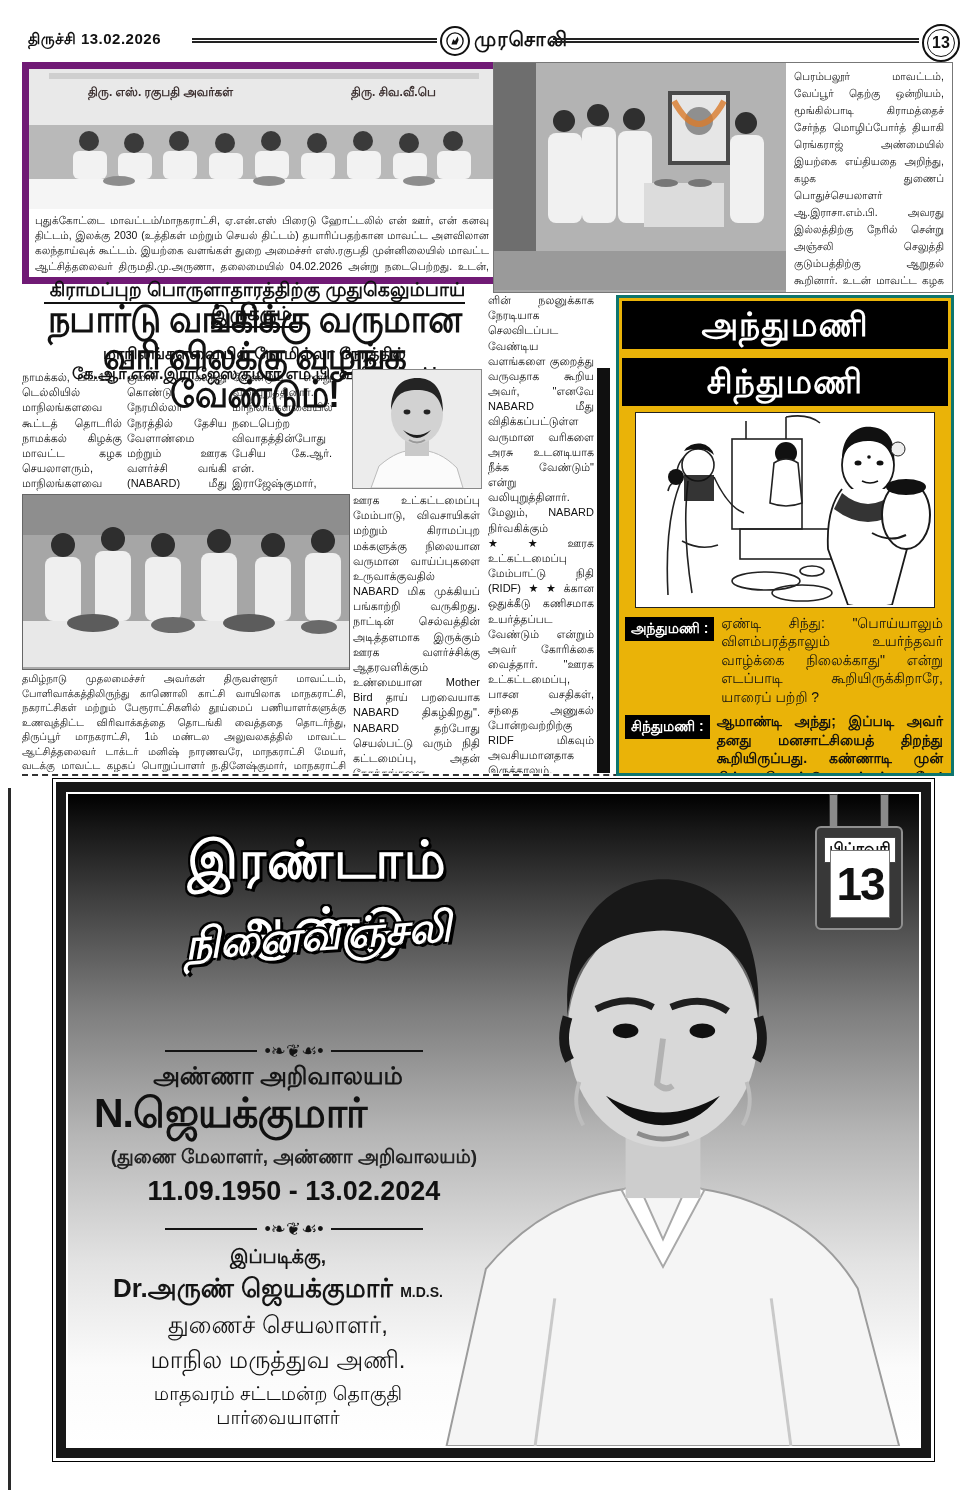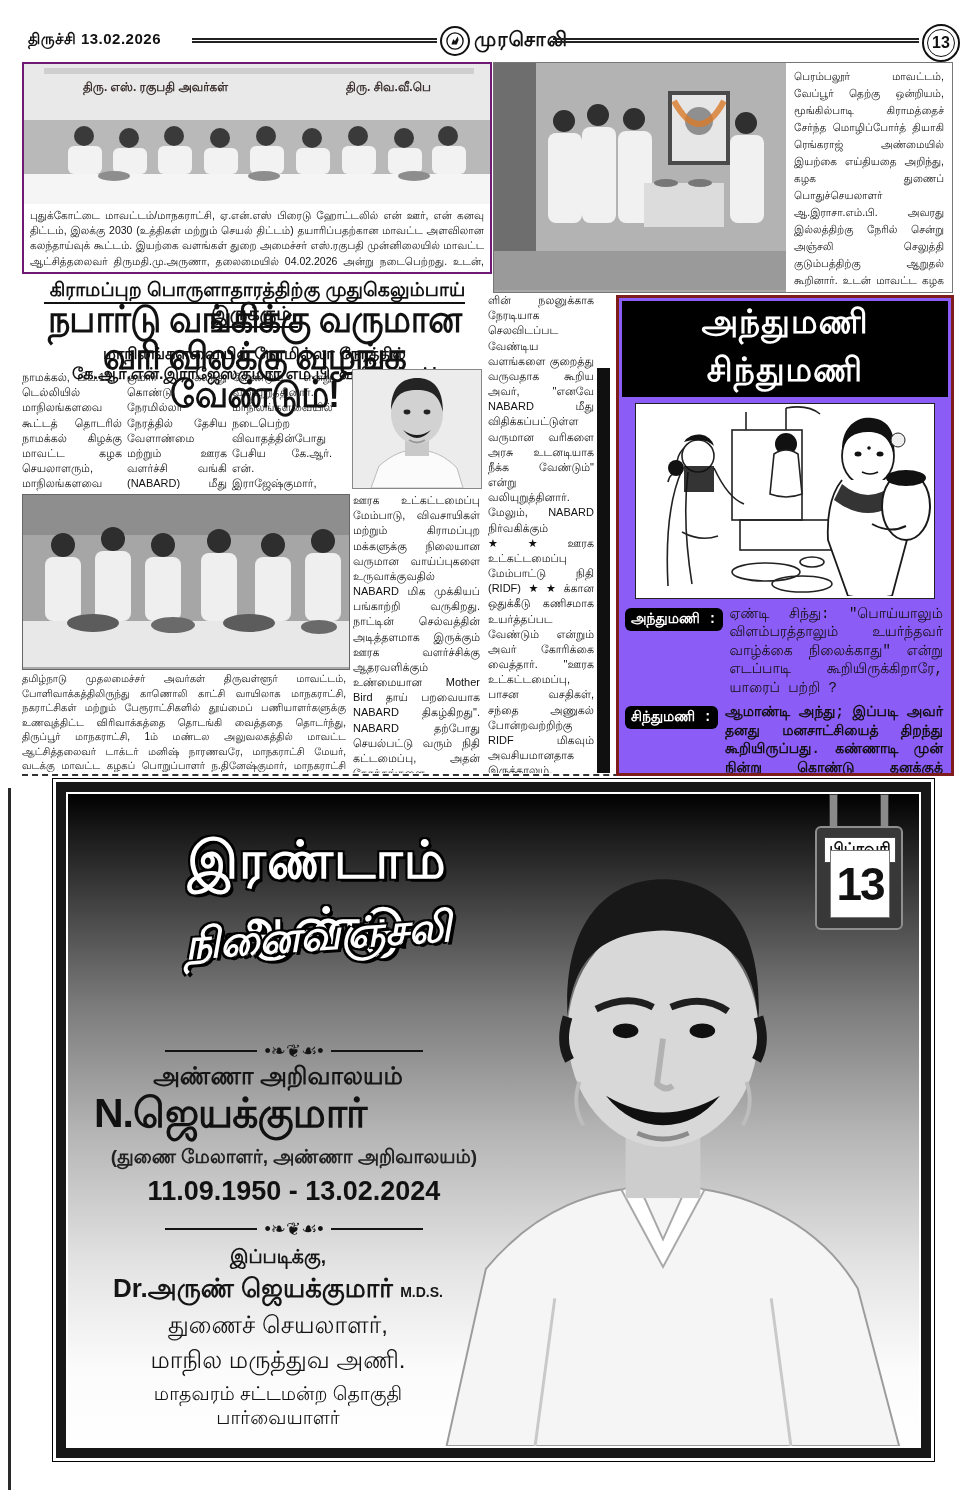--- a/index.html
+++ b/index.html
@@ -15,21 +15,21 @@
   .rule-l{left:192px;top:38px;width:245px;}
   .rule-r{left:553px;top:38px;width:366px;}
   .logo-circ{left:440px;top:26px;width:26px;height:26px;border:2px solid #111;border-radius:50%;
     display:flex;align-items:center;justify-content:center;background:#fff;}
   .masthead{left:474px;top:28px;font-size:20px;font-weight:bold;letter-spacing:1px;}
   .pageno{left:922px;top:24px;width:34px;height:34px;border:2px solid #111;border-radius:50%;
     display:flex;align-items:center;justify-content:center;background:#fff;}
   .pageno .inner{width:26px;height:26px;border:1px solid #111;border-radius:50%;
     display:flex;align-items:center;justify-content:center;font-size:16px;font-weight:bold;}
   
-  .photoL{left:22px;top:62px;width:466px;height:208px;border:2px solid #701a75;background:#fff;}
+  .photoL{left:22px;top:62px;width:466px;height:208px;border:7px solid #701a75;background:#fff;}
   .photoL .pic{width:100%;height:140px;overflow:hidden;background:#bdbdbd;position:relative;}
   .photoL .cap{padding:4px 6px;font-size:10.5px;line-height:1.45;text-align:justify;height:56px;overflow:hidden;}
   .banner-names{position:absolute;top:16px;left:0;width:100%;display:flex;justify-content:space-around;
     font-size:12px;font-weight:bold;color:#3c3030;}
   .photoR{left:493px;top:62px;width:458px;height:229px;border:1px solid #777;display:flex;background:#fff;}
   .photoR .pic{width:292px;height:100%;background:#a8a8a8;position:relative;overflow:hidden;flex:0 0 auto;}
   .photoR .story{padding:5px 8px;font-size:10.5px;line-height:1.62;text-align:justify;overflow:hidden;}
   
   .kicker{left:22px;top:279px;width:465px;text-align:center;font-size:19px;font-weight:bold;}
   .kicker span{border-bottom:2px solid #111;padding:0 6px 2px 6px;}
@@ -41,28 +41,28 @@
   .c2{left:127px;top:370px;width:100px;height:122px;}
   .c3{left:232px;top:370px;width:100px;height:122px;}
   .mp-photo{left:352px;top:369px;width:128px;height:118px;border:1px solid #888;background:#e4e4e4;overflow:hidden;}
   .c4{left:353px;top:493px;width:127px;height:280px;}
   .c5{left:488px;top:293px;width:106px;height:480px;}
   .vbar{left:597px;top:368px;width:13px;height:405px;background:#101010;}
   .bigphoto{left:22px;top:494px;width:326px;height:174px;background:#a9a9a9;overflow:hidden;border:1px solid #666;}
   .bigcap{left:22px;top:672px;width:324px;height:100px;font-size:10px;line-height:1.45;text-align:justify;overflow:hidden;}
   .dashline{left:22px;top:774px;width:928px;border-top:2px dashed #333;height:0;}
   
-  .cartoon{left:616px;top:295px;width:332px;height:475px;border:3px solid #7f1d1d;background:#8b5cf6;overflow:hidden;font-family:Liberation Mono, monospace;}
+  .cartoon{left:616px;top:295px;width:332px;height:475px;border:3px solid #0f766e;background:#eab308;overflow:hidden;}
   .ct-bar{background:#000;color:#fff;text-align:center;font-size:33px;font-weight:800;
     height:48px;line-height:48px;margin:3px 3px 0 3px;letter-spacing:1px;}
-  .ct-bar + .ct-bar{margin-top:0;}
+  .ct-bar + .ct-bar{margin-top:9px;}
   .ct-art{margin:6px 16px 4px 16px;height:194px;border:1px solid #222;background:#fff;overflow:hidden;}
   .dlg-row{display:flex;gap:7px;margin:6px 8px 0 6px;align-items:flex-start;}
   .dlg-chip{background:#000;color:#fff;font-weight:bold;font-size:14px;padding:3px 6px;flex:0 0 auto;
-    margin-top:3px;white-space:nowrap;border-radius:6px;}
+    margin-top:3px;white-space:nowrap;}
   .dlg-text{font-size:14px;line-height:1.32;text-align:justify;}
   .dlg-text.bold{font-weight:bold;}
   
   .scanline{left:8px;top:788px;width:3px;height:702px;background:#2a2a2a;}
   .ad-outer{left:52px;top:778px;width:883px;height:684px;border:1px solid #000;background:#fff;padding:3px;box-sizing:border-box;}
   .ad-frame{background:#171717;width:100%;height:100%;padding:10px;box-sizing:border-box;}
   .ad-inner{border:2px solid #fff;width:100%;height:100%;box-sizing:border-box;position:relative;overflow:hidden;
     background:linear-gradient(180deg,#000 0%,#161616 5%,#3f3f3f 16%,#7d7d7d 33%,#b5b5b5 52%,#e3e3e3 72%,#fbfbfb 88%,#fff 100%);}
   .ad-year{left:34px;top:36px;width:430px;text-align:center;font-size:52px;font-weight:800;color:#fff;
     text-shadow:3px 3px 0 #000,-2px -2px 0 #000,2px -2px 0 #000,-2px 2px 0 #000;letter-spacing:1px;}

